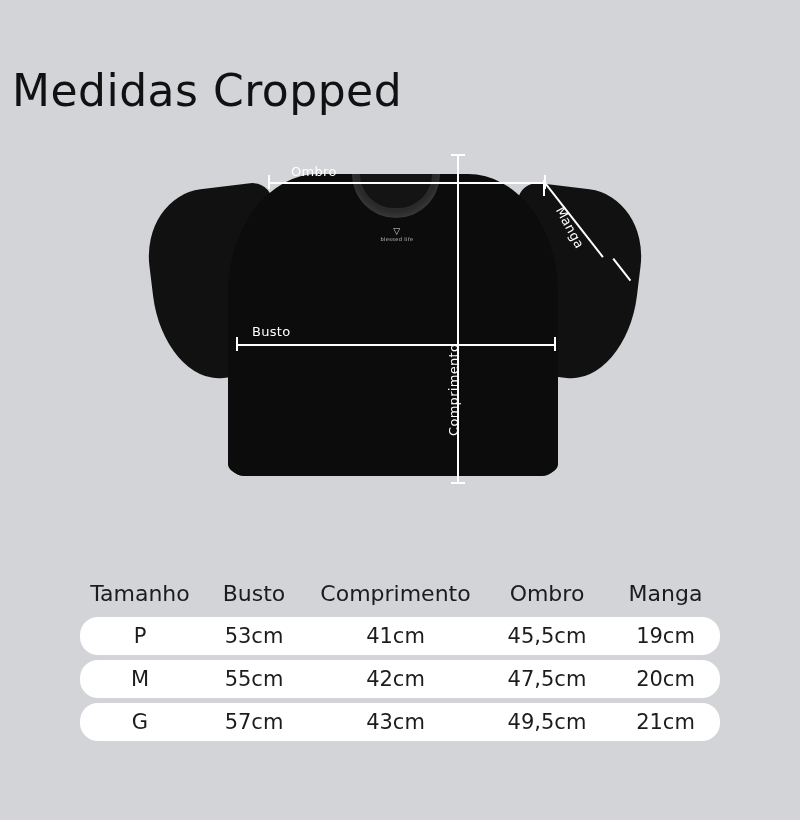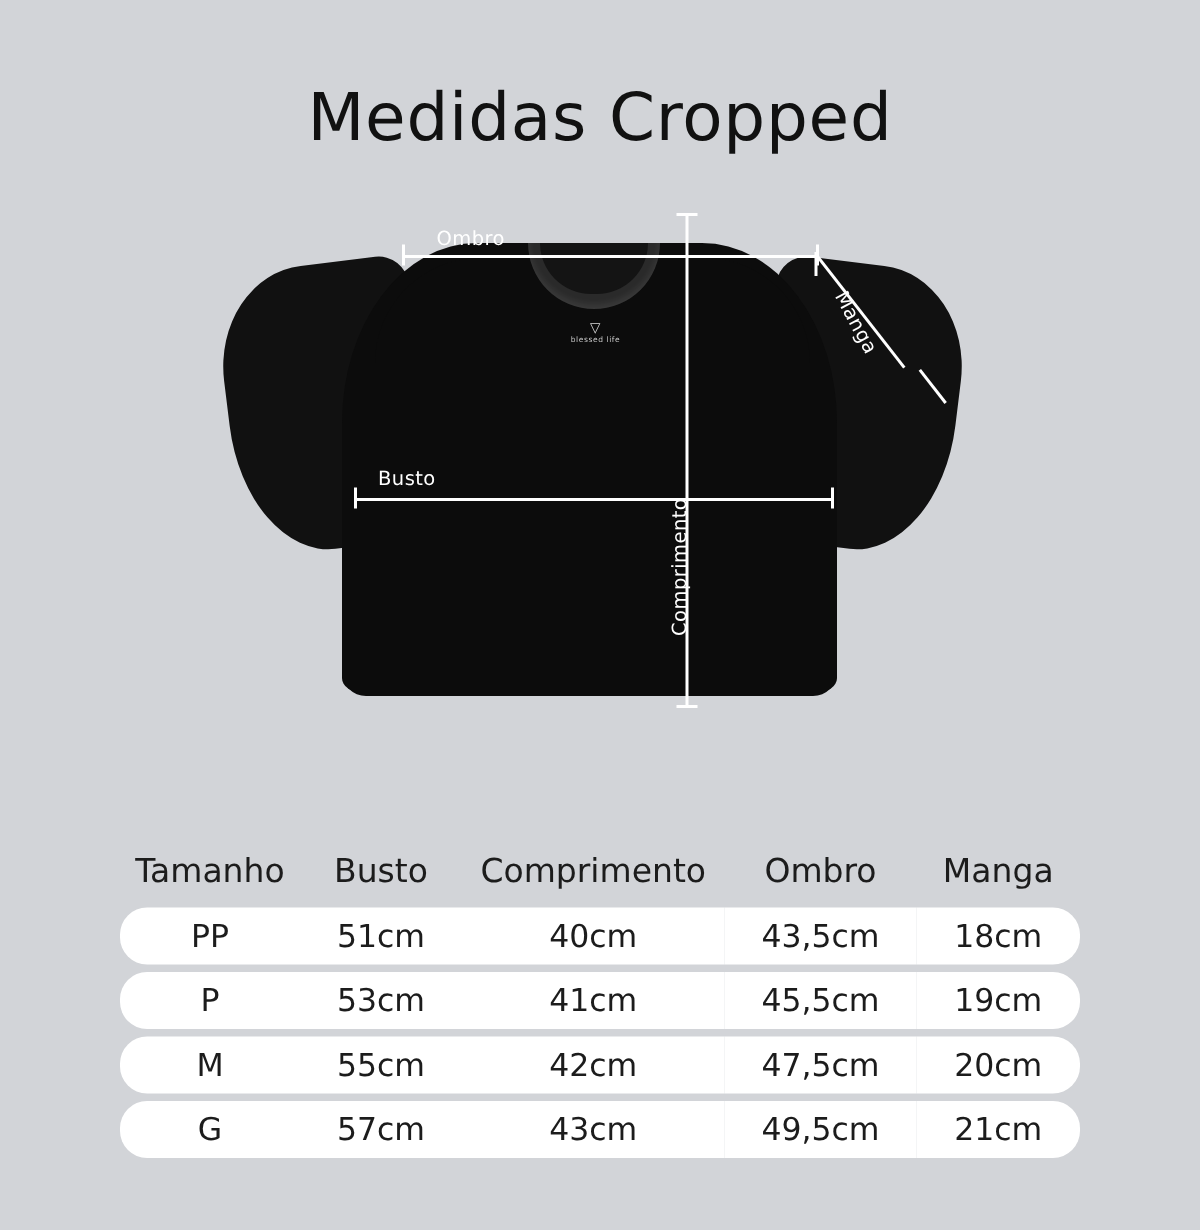--- a/index.html
+++ b/index.html
@@ -10,25 +10,24 @@
     width: 800px;
     height: 820px;
     background: #d2d4d8;
     font-family: "DejaVu Sans", sans-serif;
     color: #1a1a1a;
     overflow: hidden;
     position: relative;
   }
 
   .page-title {
-    text-align: center;
     font-size: 44px;
     font-weight: 400;
     letter-spacing: 0.5px;
-    margin: 0;
+    margin: 12px;
     padding-top: 53px;
     color: #111;
   }
 
   
   .illustration {
     position: relative;
     width: 800px;
     height: 390px;
     margin-top: 20px;
@@ -156,21 +155,21 @@
   }
   .mlabel.rot-sleeve {
     transform: rotate(62deg);
     transform-origin: left top;
   }
 
   
   .table-area {
     position: absolute;
     left: 0;
-    top: 564px;
+    top: 576px;
     width: 800px;
   }
   .size-table {
     width: 640px;
     margin: 0 auto;
     border-collapse: separate;
     border-spacing: 0 5px;
   }
   .size-table th {
     font-weight: 400;
@@ -248,27 +247,20 @@
       <tr>
         <th class="col-size">Tamanho</th>
         <th class="col-busto">Busto</th>
         <th class="col-comp">Comprimento</th>
         <th class="col-ombro">Ombro</th>
         <th class="col-manga">Manga</th>
       </tr>
     </thead>
     <tbody>
       <tr>
-        <td>PP</td>
-        <td>51cm</td>
-        <td>40cm</td>
-        <td>43,5cm</td>
-        <td>18cm</td>
-      </tr>
-      <tr>
         <td>P</td>
         <td>53cm</td>
         <td>41cm</td>
         <td>45,5cm</td>
         <td>19cm</td>
       </tr>
       <tr>
         <td>M</td>
         <td>55cm</td>
         <td>42cm</td>

